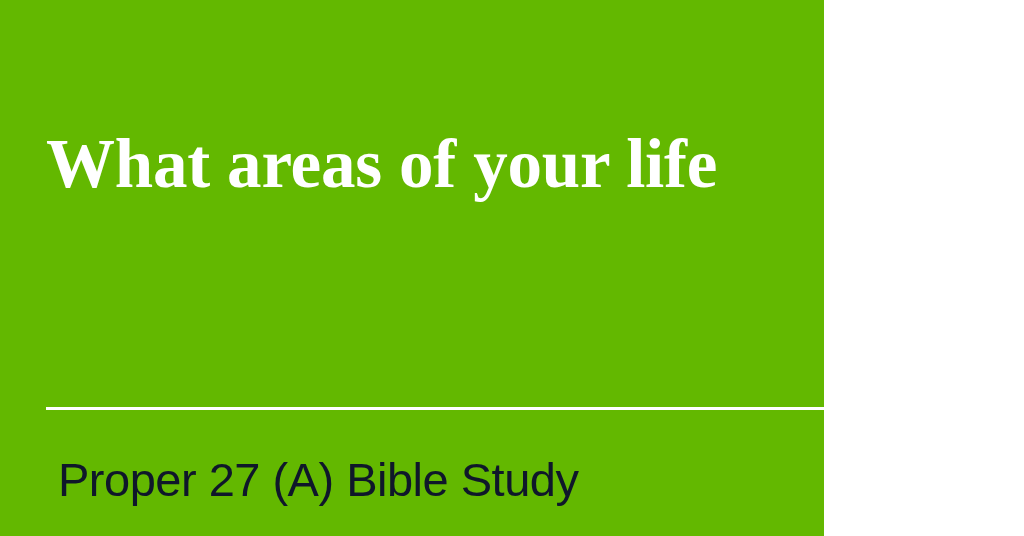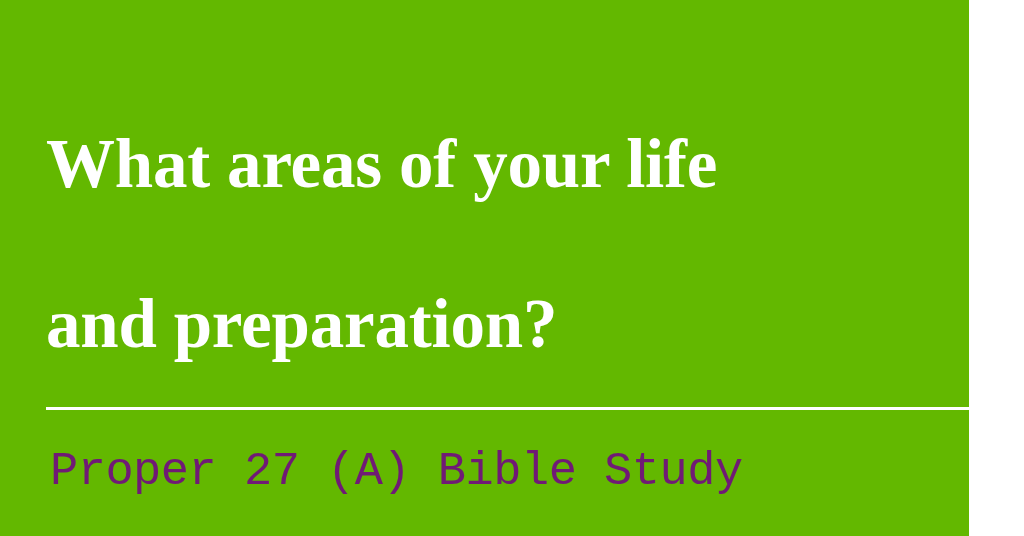--- a/index.html
+++ b/index.html
@@ -7,21 +7,21 @@
     padding: 0;
   }
   body {
     width: 1024px;
     height: 536px;
     overflow: hidden;
     font-family: "Liberation Sans", sans-serif;
   }
   .slide {
     position: relative;
-    width: 969px;
+    width: 824px;
     height: 536px;
     background: #63b800;
     box-sizing: border-box;
     overflow: hidden;
   }
   .headline {
     position: absolute;
     left: 46px;
     top: 44px;
     width: 940px;
@@ -42,37 +42,36 @@
     left: 46px;
     top: 407px;
     width: 934px;
     height: 3px;
     background: #ffffff;
   }
   .subtitle {
     position: absolute;
     left: 46px;
     top: 440px;
-    font-family: Liberation Mono, monospace;
+    font-family: Liberation Sans, sans-serif;
     font-weight: 300;
     font-size: 47px;
     line-height: 56px;
-    color: #701a75;
+    color: #0f172a;
     letter-spacing: -0.5px;
-    margin: 4px;
+    margin: 12px;
     white-space: nowrap;
   }
 </style>
 </head>
 <body>
 
 <div class="slide">
 
   <div class="headline">
     <span class="hl-line">What areas of your life</span>
-    <span class="hl-line">and preparation?</span>
   </div>
 
   <div class="divider"></div>
 
   <div class="subtitle">Proper 27 (A) Bible Study</div>
 
 </div>
 
 </body></html>

